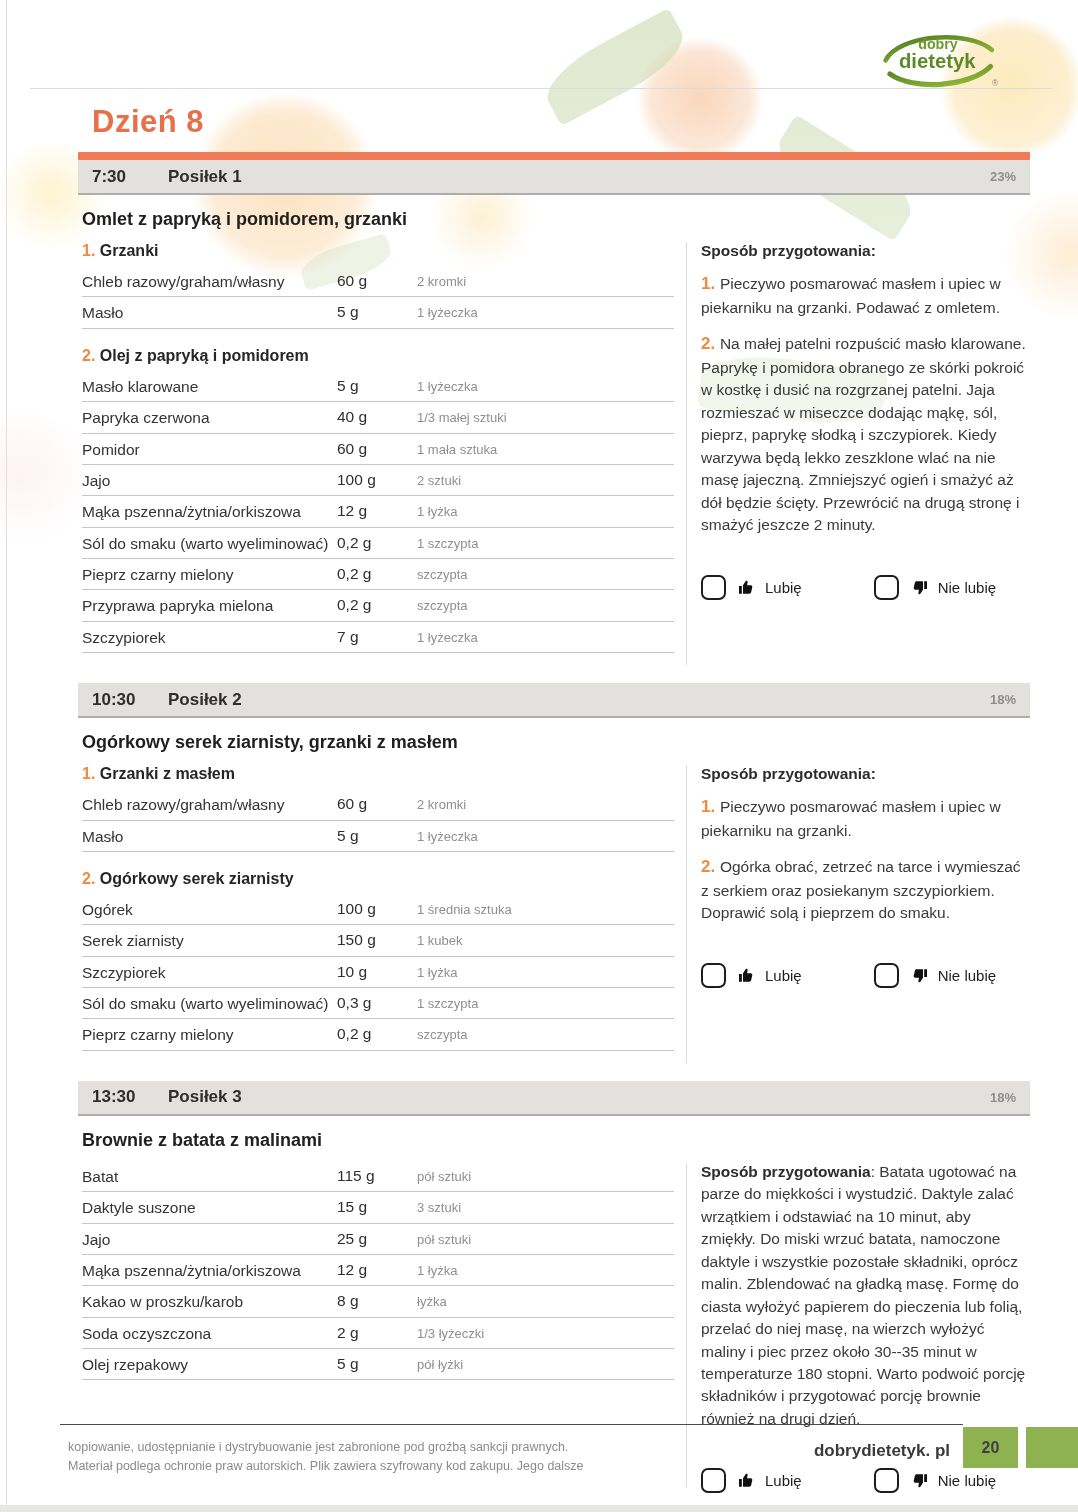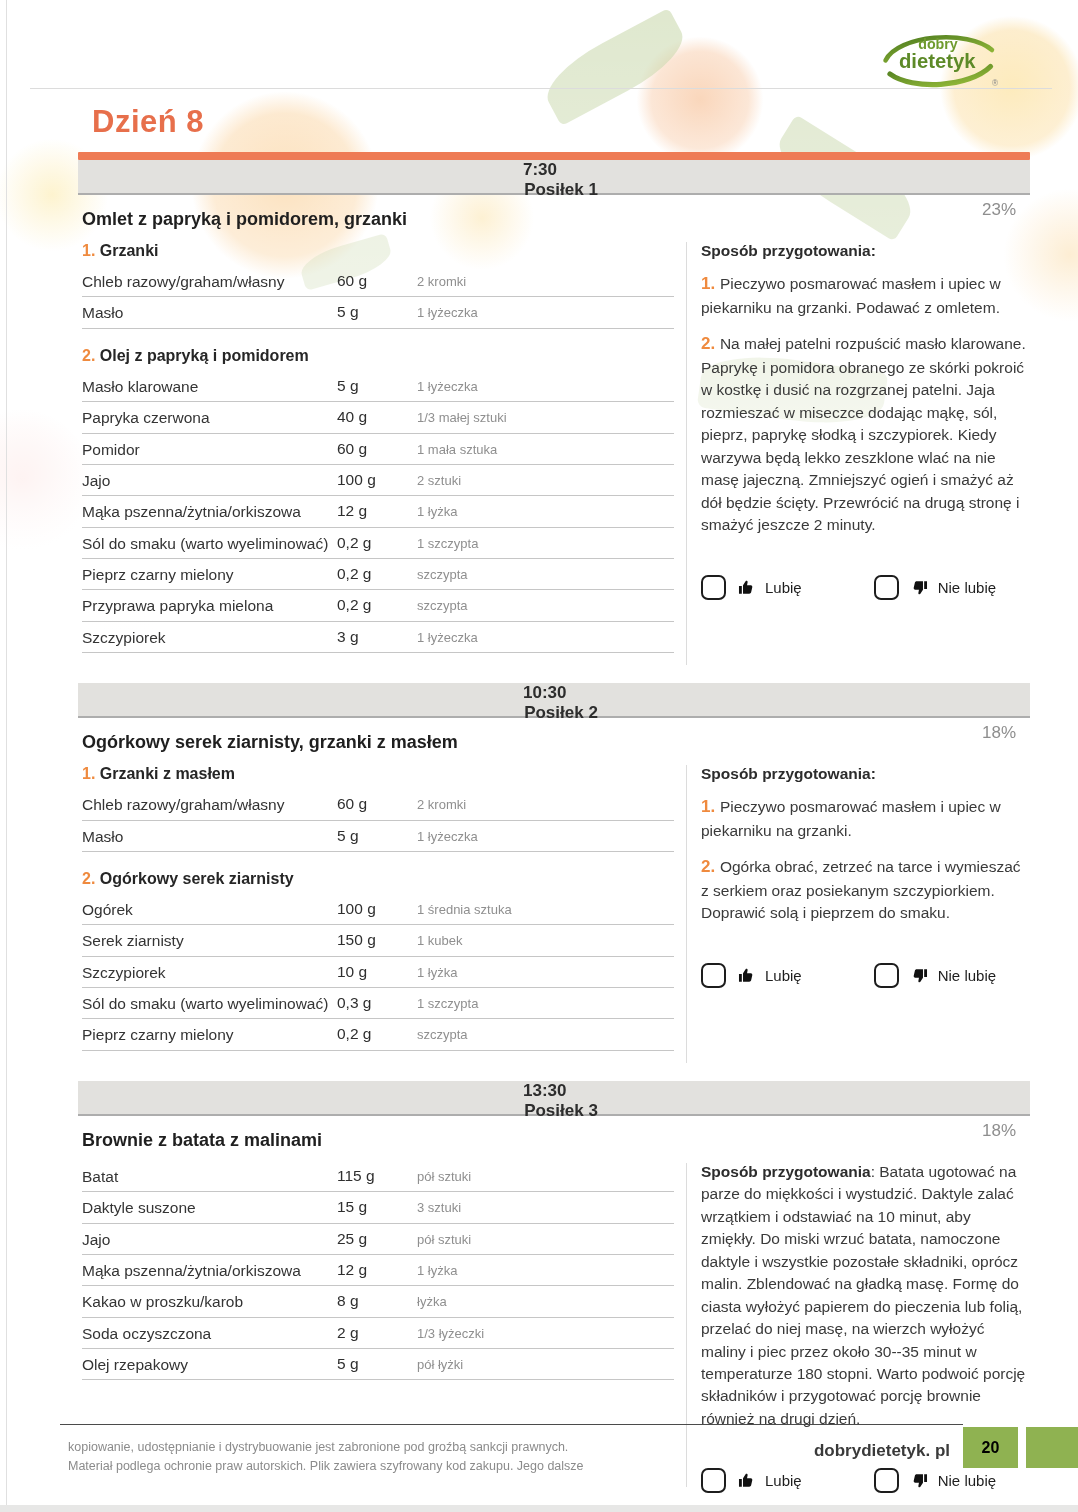--- a/index.html
+++ b/index.html
@@ -29,24 +29,24 @@
     background:linear-gradient(to bottom, rgba(255,255,255,.45), rgba(255,255,255,.62) 40%, #fff 92%);}
   
   .logo{position:absolute;top:27px;right:80px;z-index:2;}
   
   .content{position:absolute;top:0;left:0;right:0;z-index:1;padding:104px 48px 0 78px;}
   .day-title{font-size:31px;font-weight:700;color:#e76f4b;margin:0 0 12px 14px;letter-spacing:.5px;}
   .accent-bar{height:8px;background:#ee7b55;border-radius:1px;}
   
   .meal-block{margin-bottom:12px;}
   .meal-header{display:flex;align-items:center;height:33px;background:#e2e1de;
-     border-bottom:2px solid #adadad;padding:0 14px;flex-direction:column;}
+     border-bottom:2px solid #adadad;padding:0 14px;}
   .meal-time{font-size:17px;font-weight:700;color:#2d2d2d;width:62px;}
   .meal-name{font-size:17px;font-weight:700;color:#2d2d2d;margin-left:14px;}
-  .meal-percent{margin-left:auto;font-size:17px;font-weight:400;color:#8e8e8e;}
+  .meal-percent{margin-left:auto;font-size:13px;font-weight:700;color:#8e8e8e;}
   .meal-title{font-size:18px;font-weight:700;color:#1f1f1f;margin:14px 0 10px 4px;}
   .meal-body{display:flex;align-items:stretch;}
   .col-left{width:592px;margin-left:4px;}
   .col-divider{width:1px;background:#dcdcdc;margin:2px 14px 6px 12px;}
   .col-right{flex:1;padding-right:2px;}
   .section-heading{font-size:16px;font-weight:700;color:#262626;margin:10px 0 6px;}
   .section-heading:first-child{margin-top:2px;}
   .section-number{color:#ef8a3e;}
   .ing-table{margin-bottom:18px;}
   .ing-row{display:flex;align-items:flex-start;padding:6px 0 5px;border-bottom:1px solid #c6c6c6;}
@@ -61,21 +61,21 @@
   .like-group{display:flex;align-items:center;}
   .checkbox{width:25px;height:25px;border:2px solid #1d1d1d;border-radius:7px;background:#fff;box-sizing:border-box;}
   .thumb{margin-left:11px;display:inline-flex;}
   .thumb.down{transform:rotate(180deg);}
   .like-label{margin-left:9px;font-size:15px;color:#1e1e1e;}
   
   .footer-rule{position:absolute;top:1424px;left:60px;right:115px;height:1px;background:#4b4b4b;z-index:1;}
   .copyright{position:absolute;top:1438px;left:68px;width:600px;font-size:12.5px;line-height:1.5;color:#8b8b8b;z-index:1;}
   .site{position:absolute;top:1441px;right:128px;font-size:17px;font-weight:700;color:#3a3a3a;z-index:1;}
   .pagebox{position:absolute;top:1427px;height:41px;background:#8fb251;z-index:1;
-           display:flex;align-items:center;justify-content:center;color:#000000;font-size:16px;font-weight:700;}
+           display:flex;align-items:center;justify-content:center;color:#404040;font-size:16px;font-weight:700;}
   .pagebox.one{left:963px;width:55px;}
   .pagebox.two{left:1026px;width:52px;}
 </style>
 </head>
 <body>
 
 <div class="bg-fruits">
   <div class="leaf leaf1"></div>
   <div class="leaf leaf2"></div>
   <div class="leaf leaf3"></div>
@@ -163,21 +163,21 @@
                 <span class="ing-amount">0,2 g</span>
                 <span class="ing-measure">szczypta</span>
               </div>
               <div class="ing-row">
                 <span class="ing-name">Przyprawa papryka mielona</span>
                 <span class="ing-amount">0,2 g</span>
                 <span class="ing-measure">szczypta</span>
               </div>
               <div class="ing-row">
                 <span class="ing-name">Szczypiorek</span>
-                <span class="ing-amount">3 g</span>
+                <span class="ing-amount">7 g</span>
                 <span class="ing-measure">1 łyżeczka</span>
               </div>
             </div>
           </div>
           <div class="col-divider"></div>
           <div class="col-right">
             <div class="prep-heading">Sposób przygotowania:</div>
             <p class="prep-step"><span class="step-number">1. </span>Pieczywo posmarować masłem i upiec w piekarniku na grzanki. Podawać z omletem.</p>
             <p class="prep-step"><span class="step-number">2. </span>Na małej patelni rozpuścić masło klarowane. Paprykę i pomidora obranego ze skórki pokroić w kostkę i dusić na rozgrzanej patelni. Jaja rozmieszać w miseczce dodając mąkę, sól, pieprz, paprykę słodką i szczypiorek. Kiedy warzywa będą lekko zeszklone wlać na nie masę jajeczną. Zmniejszyć ogień i smażyć aż dół będzie ścięty. Przewrócić na drugą stronę i smażyć jeszcze 2 minuty.</p>
             <div class="like-row">

